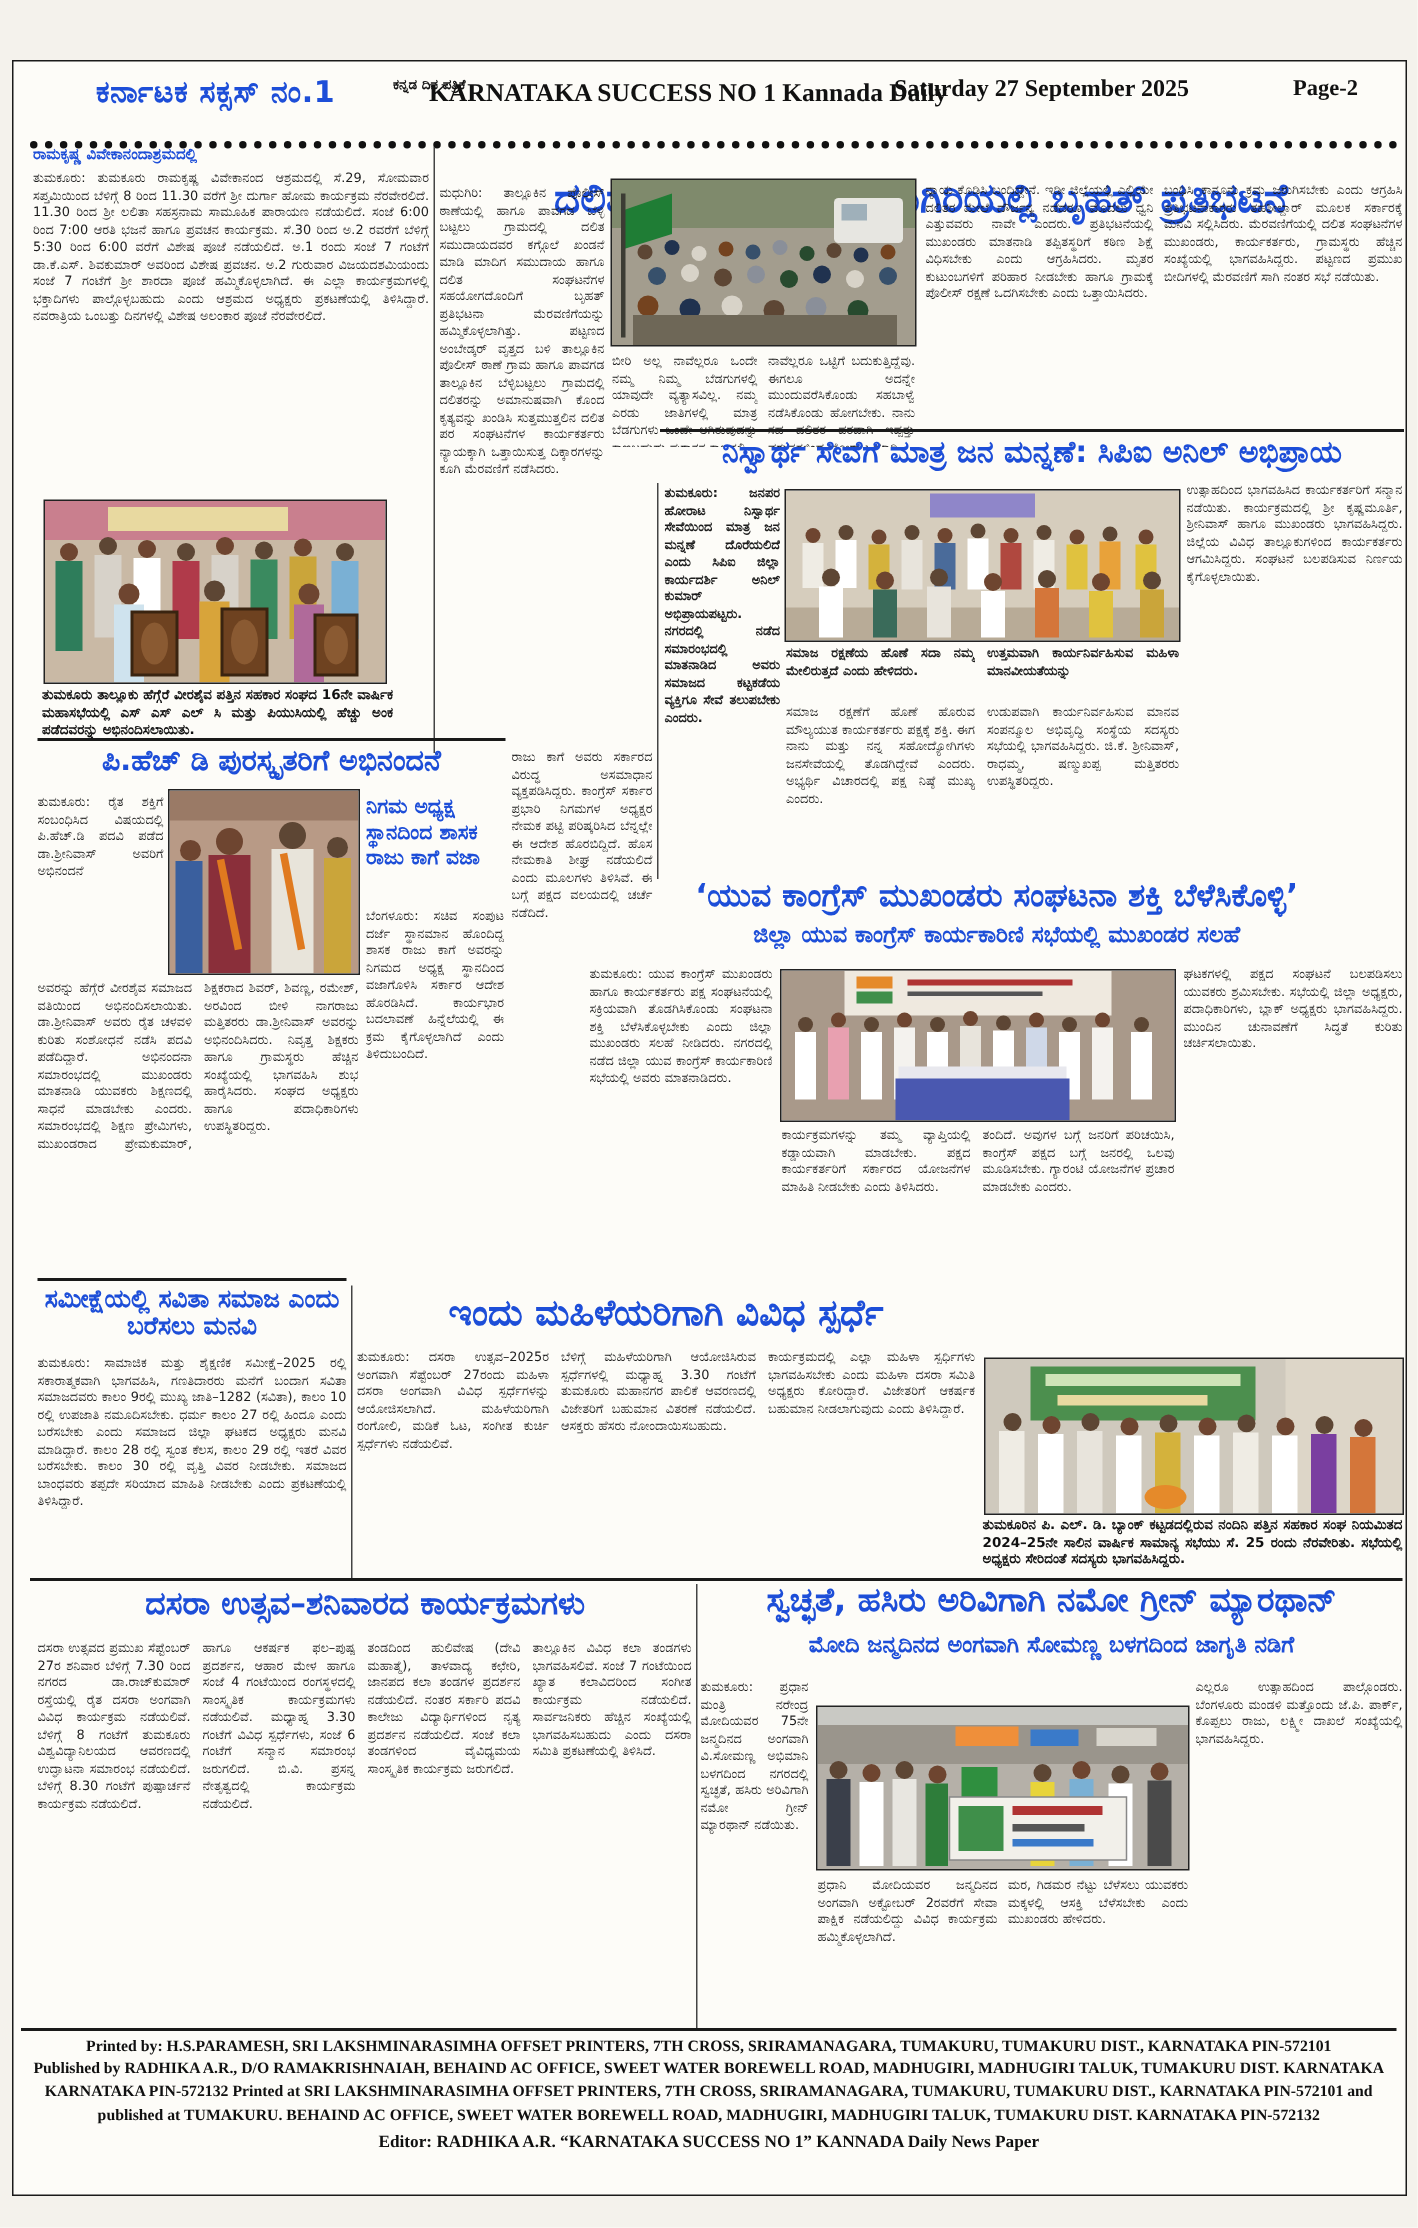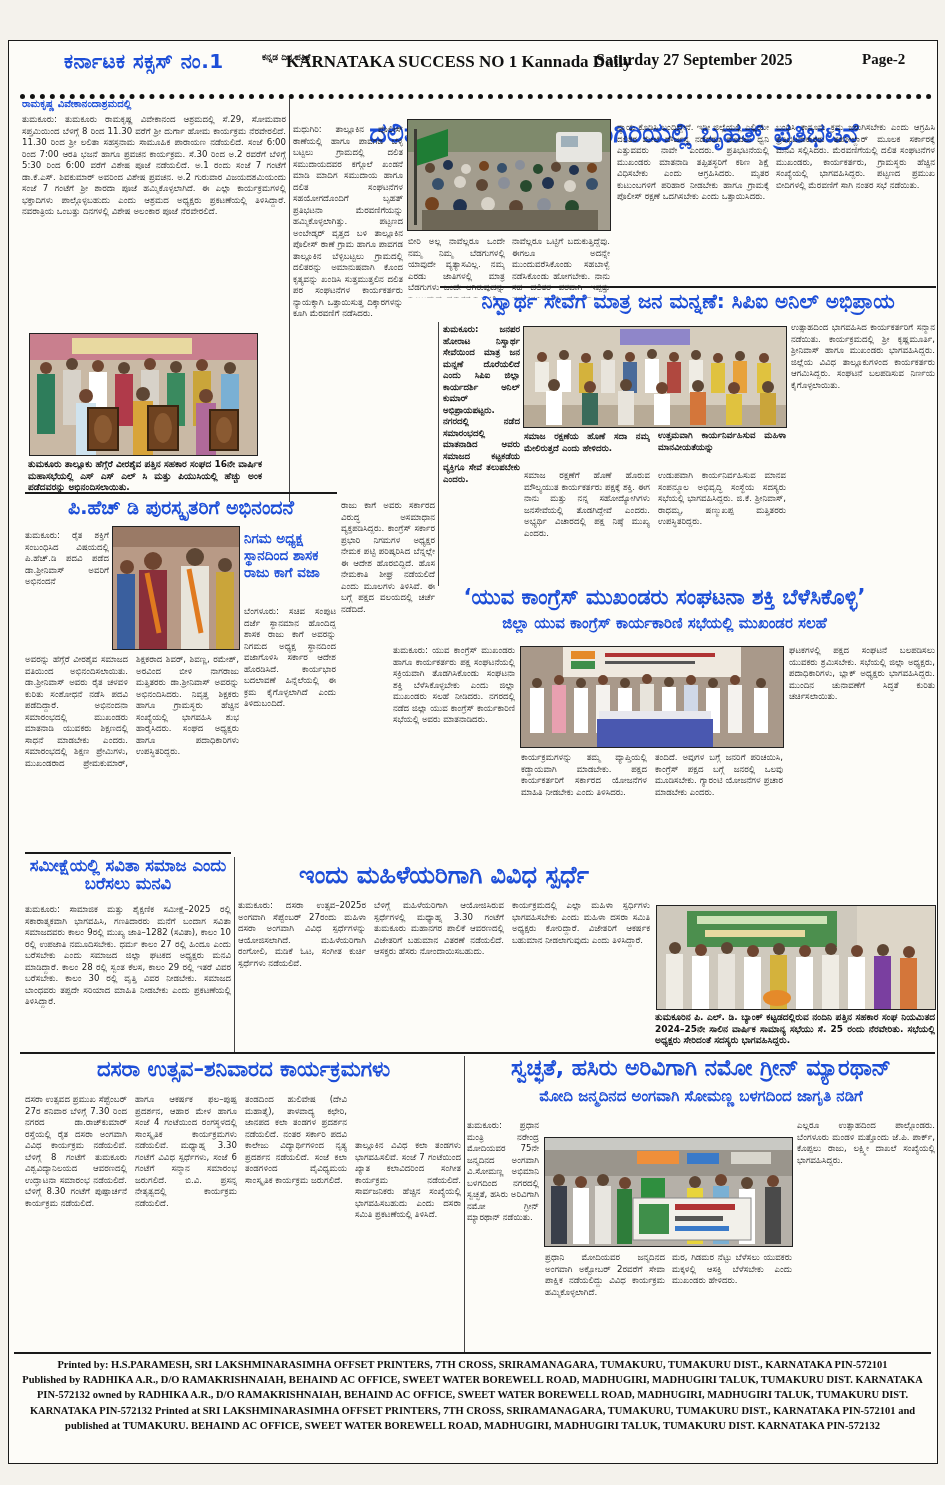--- a/index.html
+++ b/index.html
@@ -292,21 +292,21 @@
     </g>
   </svg>
 </div>
 <div class="abs caption" style="left:655px;top:1012px;width:280px;height:44px;">ತುಮಕೂರಿನ ಪಿ. ಎಲ್. ಡಿ. ಬ್ಯಾಂಕ್ ಕಟ್ಟಡದಲ್ಲಿರುವ ನಂದಿನಿ ಪತ್ತಿನ ಸಹಕಾರ ಸಂಘ ನಿಯಮಿತದ 2024–25ನೇ ಸಾಲಿನ ವಾರ್ಷಿಕ ಸಾಮಾನ್ಯ ಸಭೆಯು ಸೆ. 25 ರಂದು ನೆರವೇರಿತು. ಸಭೆಯಲ್ಲಿ ಅಧ್ಯಕ್ಷರು ಸೇರಿದಂತೆ ಸದಸ್ಯರು ಭಾಗವಹಿಸಿದ್ದರು.</div>
 
 <div class="abs hrule" style="left:20px;top:1052px;width:915px;"></div>
 <div class="abs kn-head center" style="left:25px;top:1058px;width:437px;font-size:21px;">ದಸರಾ ಉತ್ಸವ–ಶನಿವಾರದ ಕಾರ್ಯಕ್ರಮಗಳು</div>
 <div class="abs body-text" style="left:25px;top:1094px;width:102px;height:258px;">ದಸರಾ ಉತ್ಸವದ ಪ್ರಮುಖ ಸೆಪ್ಟೆಂಬರ್ 27ರ ಶನಿವಾರ ಬೆಳಿಗ್ಗೆ 7.30 ರಿಂದ ನಗರದ ಡಾ.ರಾಜ್‌ಕುಮಾರ್ ರಸ್ತೆಯಲ್ಲಿ ರೈತ ದಸರಾ ಅಂಗವಾಗಿ ವಿವಿಧ ಕಾರ್ಯಕ್ರಮ ನಡೆಯಲಿವೆ. ಬೆಳಿಗ್ಗೆ 8 ಗಂಟೆಗೆ ತುಮಕೂರು ವಿಶ್ವವಿದ್ಯಾನಿಲಯದ ಆವರಣದಲ್ಲಿ ಉದ್ಘಾಟನಾ ಸಮಾರಂಭ ನಡೆಯಲಿದೆ. ಬೆಳಿಗ್ಗೆ 8.30 ಗಂಟೆಗೆ ಪುಷ್ಪಾರ್ಚನೆ ಕಾರ್ಯಕ್ರಮ ನಡೆಯಲಿದೆ.</div>
 <div class="abs body-text" style="left:135px;top:1094px;width:102px;height:258px;">ಹಾಗೂ ಆಕರ್ಷಕ ಫಲ–ಪುಷ್ಪ ಪ್ರದರ್ಶನ, ಆಹಾರ ಮೇಳ ಹಾಗೂ ಸಂಜೆ 4 ಗಂಟೆಯಿಂದ ರಂಗಸ್ಥಳದಲ್ಲಿ ಸಾಂಸ್ಕೃತಿಕ ಕಾರ್ಯಕ್ರಮಗಳು ನಡೆಯಲಿವೆ. ಮಧ್ಯಾಹ್ನ 3.30 ಗಂಟೆಗೆ ವಿವಿಧ ಸ್ಪರ್ಧೆಗಳು, ಸಂಜೆ 6 ಗಂಟೆಗೆ ಸನ್ಮಾನ ಸಮಾರಂಭ ಜರುಗಲಿದೆ. ಬಿ.ವಿ. ಪ್ರಸನ್ನ ನೇತೃತ್ವದಲ್ಲಿ ಕಾರ್ಯಕ್ರಮ ನಡೆಯಲಿದೆ.</div>
 <div class="abs body-text" style="left:245px;top:1094px;width:102px;height:258px;">ತಂಡದಿಂದ ಹುಲಿವೇಷ (ದೇವಿ ಮಹಾತ್ಮೆ), ತಾಳವಾದ್ಯ ಕಛೇರಿ, ಜಾನಪದ ಕಲಾ ತಂಡಗಳ ಪ್ರದರ್ಶನ ನಡೆಯಲಿದೆ. ನಂತರ ಸರ್ಕಾರಿ ಪದವಿ ಕಾಲೇಜು ವಿದ್ಯಾರ್ಥಿಗಳಿಂದ ನೃತ್ಯ ಪ್ರದರ್ಶನ ನಡೆಯಲಿದೆ. ಸಂಜೆ ಕಲಾ ತಂಡಗಳಿಂದ ವೈವಿಧ್ಯಮಯ ಸಾಂಸ್ಕೃತಿಕ ಕಾರ್ಯಕ್ರಮ ಜರುಗಲಿದೆ.</div>
-<div class="abs body-text" style="left:355px;top:1140px;width:106px;height:258px;">ತಾಲ್ಲೂಕಿನ ವಿವಿಧ ಕಲಾ ತಂಡಗಳು ಭಾಗವಹಿಸಲಿವೆ. ಸಂಜೆ 7 ಗಂಟೆಯಿಂದ ಖ್ಯಾತ ಕಲಾವಿದರಿಂದ ಸಂಗೀತ ಕಾರ್ಯಕ್ರಮ ನಡೆಯಲಿದೆ. ಸಾರ್ವಜನಿಕರು ಹೆಚ್ಚಿನ ಸಂಖ್ಯೆಯಲ್ಲಿ ಭಾಗವಹಿಸಬಹುದು ಎಂದು ದಸರಾ ಸಮಿತಿ ಪ್ರಕಟಣೆಯಲ್ಲಿ ತಿಳಿಸಿದೆ.</div>
+<div class="abs body-text" style="left:355px;top:1094px;width:106px;height:258px;">ತಾಲ್ಲೂಕಿನ ವಿವಿಧ ಕಲಾ ತಂಡಗಳು ಭಾಗವಹಿಸಲಿವೆ. ಸಂಜೆ 7 ಗಂಟೆಯಿಂದ ಖ್ಯಾತ ಕಲಾವಿದರಿಂದ ಸಂಗೀತ ಕಾರ್ಯಕ್ರಮ ನಡೆಯಲಿದೆ. ಸಾರ್ವಜನಿಕರು ಹೆಚ್ಚಿನ ಸಂಖ್ಯೆಯಲ್ಲಿ ಭಾಗವಹಿಸಬಹುದು ಎಂದು ದಸರಾ ಸಮಿತಿ ಪ್ರಕಟಣೆಯಲ್ಲಿ ತಿಳಿಸಿದೆ.</div>
 <div class="abs vrule" style="left:464px;top:1056px;height:296px;"></div>
 
 <div class="abs kn-head center" style="left:467px;top:1056px;width:468px;font-size:22px;">ಸ್ವಚ್ಛತೆ, ಹಸಿರು ಅರಿವಿಗಾಗಿ ನಮೋ ಗ್ರೀನ್ ಮ್ಯಾರಥಾನ್</div>
 <div class="abs kn-head center" style="left:467px;top:1088px;width:468px;font-size:15px;">ಮೋದಿ ಜನ್ಮದಿನದ ಅಂಗವಾಗಿ ಸೋಮಣ್ಣ ಬಳಗದಿಂದ ಜಾಗೃತಿ ನಡಿಗೆ</div>
 <div class="abs body-text" style="left:467px;top:1120px;width:72px;height:232px;">ತುಮಕೂರು: ಪ್ರಧಾನ ಮಂತ್ರಿ ನರೇಂದ್ರ ಮೋದಿಯವರ 75ನೇ ಜನ್ಮದಿನದ ಅಂಗವಾಗಿ ವಿ.ಸೋಮಣ್ಣ ಅಭಿಮಾನಿ ಬಳಗದಿಂದ ನಗರದಲ್ಲಿ ಸ್ವಚ್ಛತೆ, ಹಸಿರು ಅರಿವಿಗಾಗಿ ನಮೋ ಗ್ರೀನ್ ಮ್ಯಾರಥಾನ್ ನಡೆಯಿತು.</div>
 <div class="abs photo" style="left:545px;top:1138px;width:247px;height:108px;">
   <svg viewBox="0 0 247 108" preserveAspectRatio="none">
     <rect width="247" height="108" fill="#b5b0a8"></rect>
     <rect width="247" height="14" fill="#c9c9c4"></rect>
     <rect x="0" y="12" width="247" height="26" fill="#9a958c"></rect>
@@ -340,16 +340,16 @@
   </svg>
 </div>
 <div class="abs body-text" style="left:797px;top:1120px;width:138px;height:232px;">ಎಲ್ಲರೂ ಉತ್ಸಾಹದಿಂದ ಪಾಲ್ಗೊಂಡರು. ಬೆಂಗಳೂರು ಮಂಡಳಿ ಮತ್ತೊಂದು ಜೆ.ಪಿ. ಪಾರ್ಕ್, ಕೊಪ್ಪಲು ರಾಜು, ಲಕ್ಷ್ಮೀ ದಾಖಲೆ ಸಂಖ್ಯೆಯಲ್ಲಿ ಭಾಗವಹಿಸಿದ್ದರು.</div>
 <div class="abs body-text" style="left:545px;top:1252px;width:120px;height:100px;">ಪ್ರಧಾನಿ ಮೋದಿಯವರ ಜನ್ಮದಿನದ ಅಂಗವಾಗಿ ಅಕ್ಟೋಬರ್ 2ರವರೆಗೆ ಸೇವಾ ಪಾಕ್ಷಿಕ ನಡೆಯಲಿದ್ದು ವಿವಿಧ ಕಾರ್ಯಕ್ರಮ ಹಮ್ಮಿಕೊಳ್ಳಲಾಗಿದೆ.</div>
 <div class="abs body-text" style="left:672px;top:1252px;width:120px;height:100px;">ಮರ, ಗಿಡಮರ ನೆಟ್ಟು ಬೆಳೆಸಲು ಯುವಕರು ಮಕ್ಕಳಲ್ಲಿ ಆಸಕ್ತಿ ಬೆಳೆಸಬೇಕು ಎಂದು ಮುಖಂಡರು ಹೇಳಿದರು.</div>
 
 <div class="abs hrule" style="left:14px;top:1352px;width:917px;"></div>
 <div class="abs" style="left:16px;top:1357px;width:913px;">
   <div class="footer-line">Printed by: H.S.PARAMESH, SRI LAKSHMINARASIMHA OFFSET PRINTERS, 7TH CROSS, SRIRAMANAGARA, TUMAKURU, TUMAKURU DIST., KARNATAKA PIN-572101</div>
   <div class="footer-line">Published by RADHIKA A.R., D/O RAMAKRISHNAIAH, BEHAIND AC OFFICE, SWEET WATER BOREWELL ROAD, MADHUGIRI, MADHUGIRI TALUK, TUMAKURU DIST. KARNATAKA</div>
-  <div class="footer-line">PIN-572132   owned by RADHIKA A.R., D/O RAMAKRISHNAIAH, BEHAIND AC OFFICE, SWEET WATER BOREWELL ROAD, MADHUGIRI, MADHUGIRI TALUK, TUMAKURU DIST.</div>
   <div class="footer-line">KARNATAKA PIN-572132   Printed at SRI LAKSHMINARASIMHA OFFSET PRINTERS, 7TH CROSS, SRIRAMANAGARA, TUMAKURU, TUMAKURU DIST., KARNATAKA PIN-572101   and</div>
   <div class="footer-line">published at TUMAKURU. BEHAIND AC OFFICE, SWEET WATER BOREWELL ROAD, MADHUGIRI, MADHUGIRI TALUK, TUMAKURU DIST. KARNATAKA PIN-572132</div>
+  <div class="footer-line" style="font-size:11.5px;margin-top:2px;">Editor: RADHIKA A.R.   “KARNATAKA SUCCESS NO 1”  KANNADA Daily News Paper</div>
 </div>
 
 </body></html>

